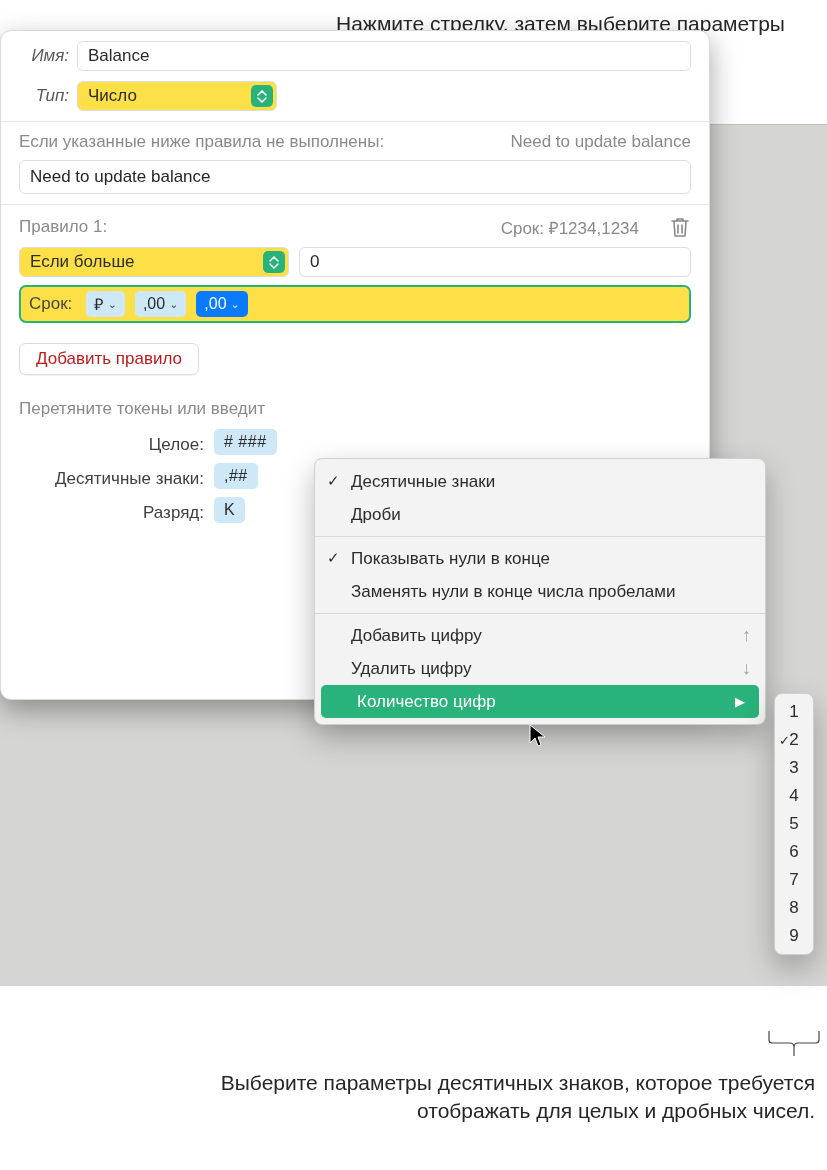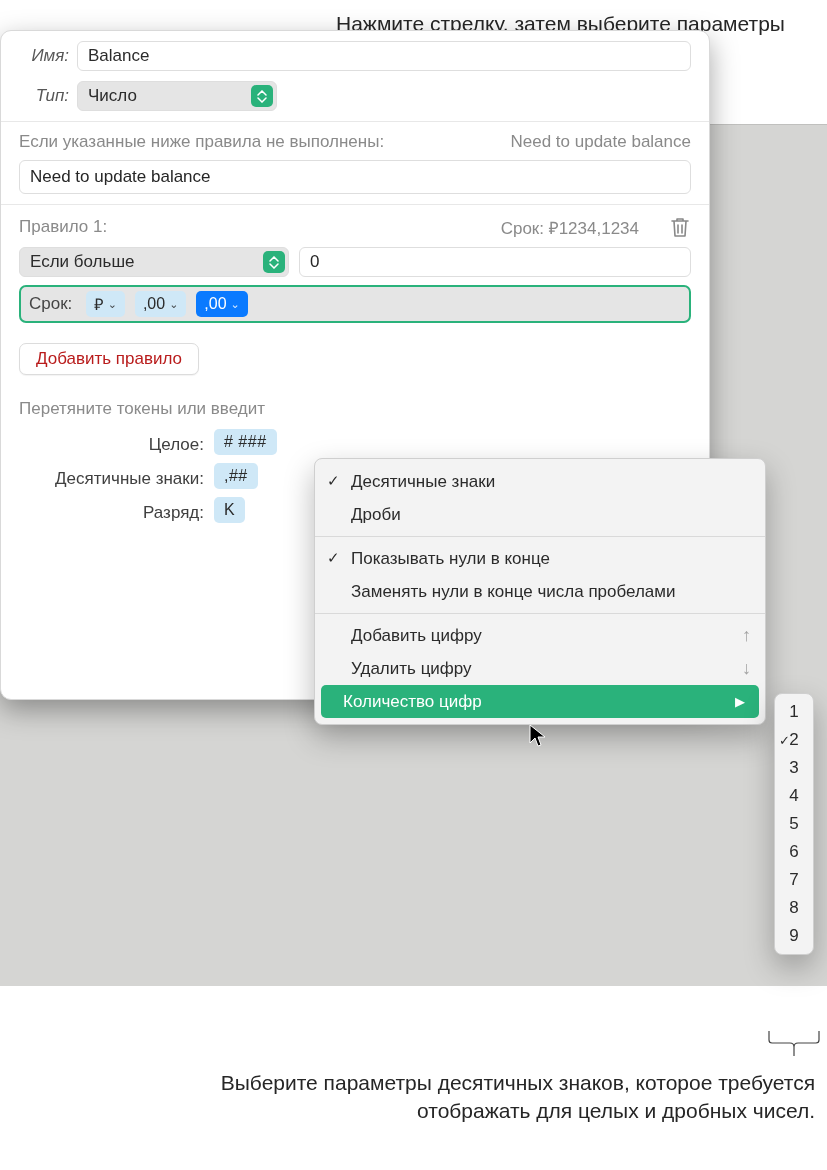--- a/index.html
+++ b/index.html
@@ -80,21 +80,21 @@
     position: relative;
     height: 30px;
     border: 1px solid #dedede;
     border-radius: 6px;
     padding: 0 34px 0 10px;
     font-size: 17px;
     color: #2b2b2b;
     display: inline-flex;
     align-items: center;
     min-width: 200px;
-    background: #e5e5e5;
+    background: #fde047;
   }
   .mac-select .select-button {
     position: absolute;
     right: 3px;
     top: 3px;
     bottom: 3px;
     width: 22px;
     border-radius: 5px;
     background: #2ab27b;
     display: flex;
@@ -164,21 +164,21 @@
   }
   .token-row-wrap {
     margin: 0 18px 10px 18px;
     border: 2px solid #2ab27b;
     border-radius: 7px;
     padding: 4px 8px;
     display: flex;
     align-items: center;
     gap: 10px;
     height: 38px;
-    background: #e5e5e5;
+    background: #fde047;
   }
   .token-row-wrap .lbl2 {
     color: #454545;
     font-size: 17px;
     padding-right: 4px;
   }
   .token {
     display: inline-flex;
     align-items: center;
     gap: 4px;
@@ -281,21 +281,21 @@
   .menu-item .arrow-hint {
     margin-left: auto;
     color: #a2a2a2;
     font-size: 18px;
   }
   .menu-item.hl {
     background: #2ab27b;
     color: #fff;
     border-radius: 5px;
     margin: 0 6px;
-    padding-left: 22px;
+    padding-left: 36px;
   }
   .menu-item.hl .submenu-chevron { color: #fff; margin-left: auto; font-size: 13px; }
   .menu-sep {
     height: 1px;
     background: #d9d9d9;
     margin: 5px 0;
   }
   .cursor {
     position: absolute;
     top: 723px;

